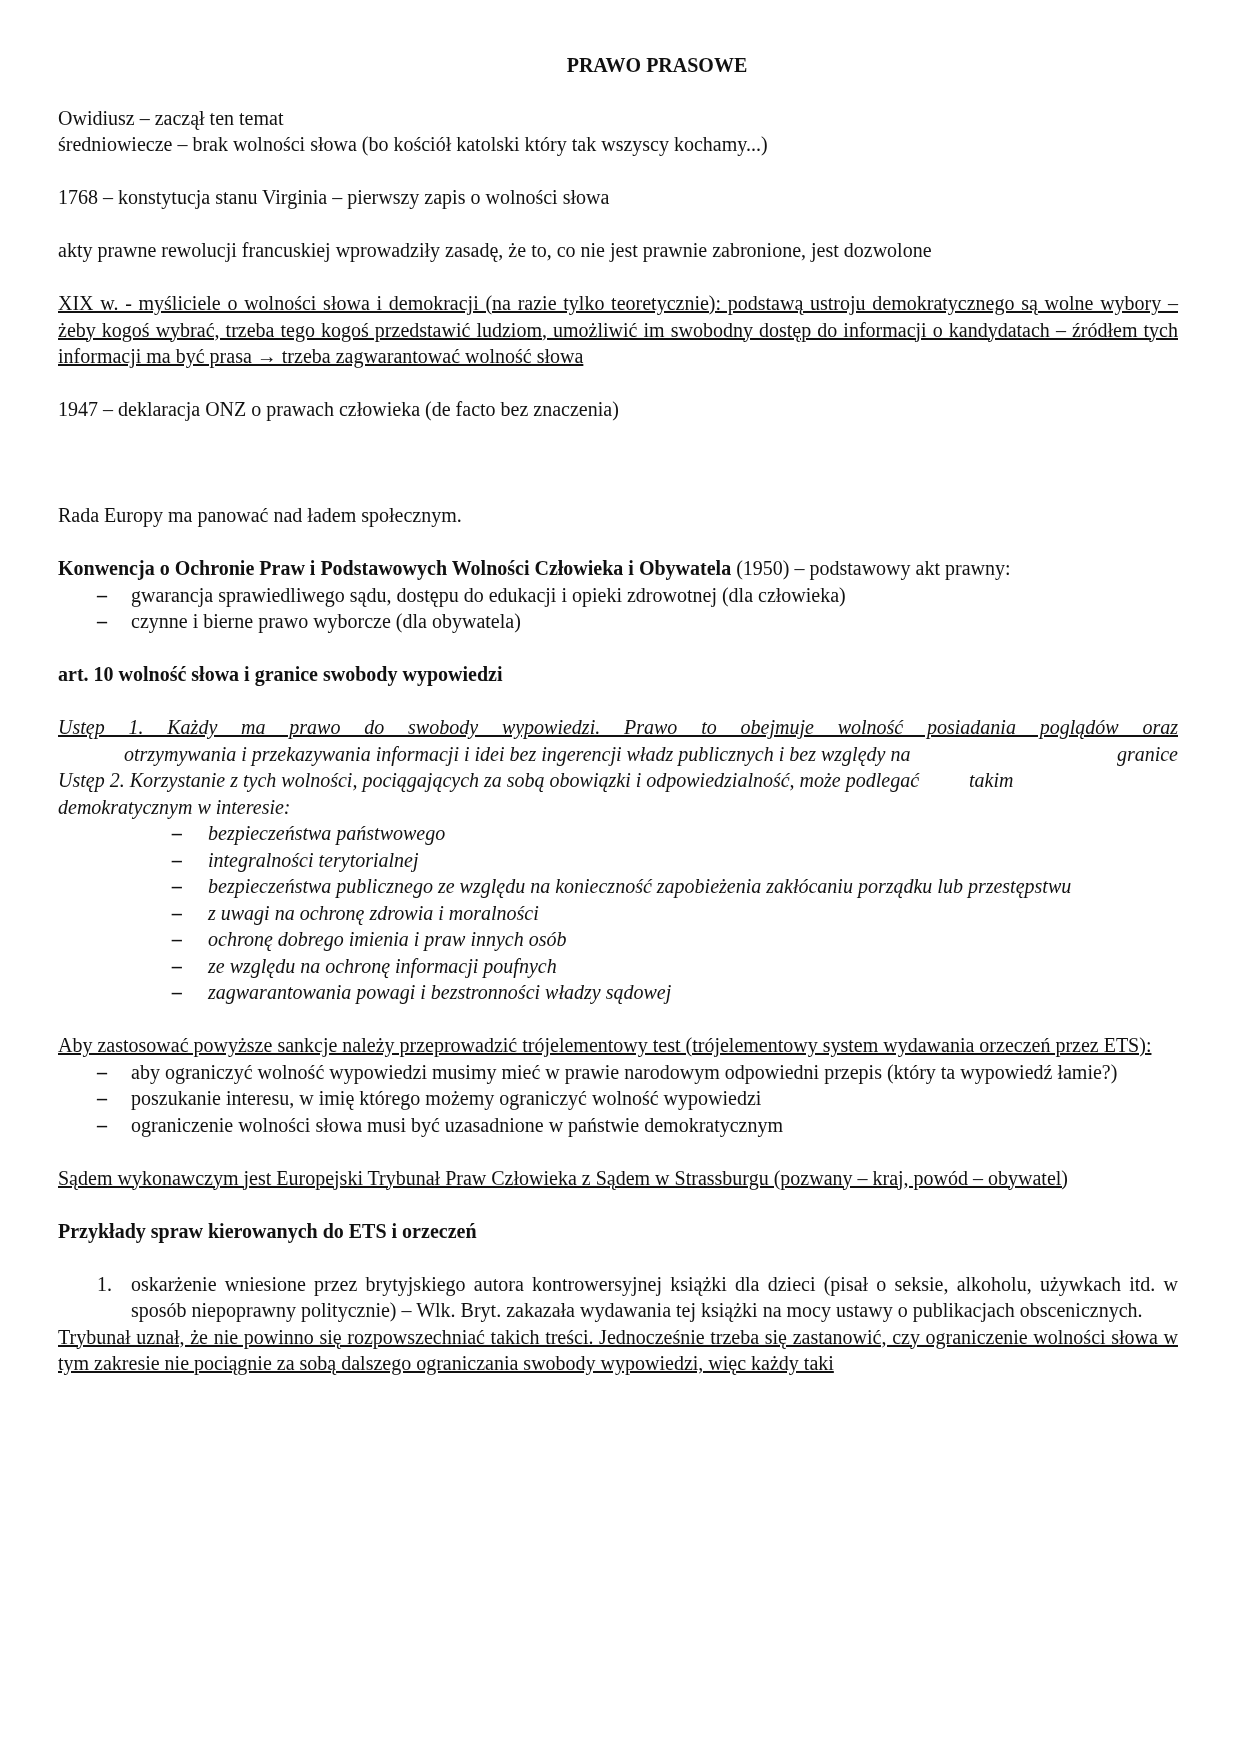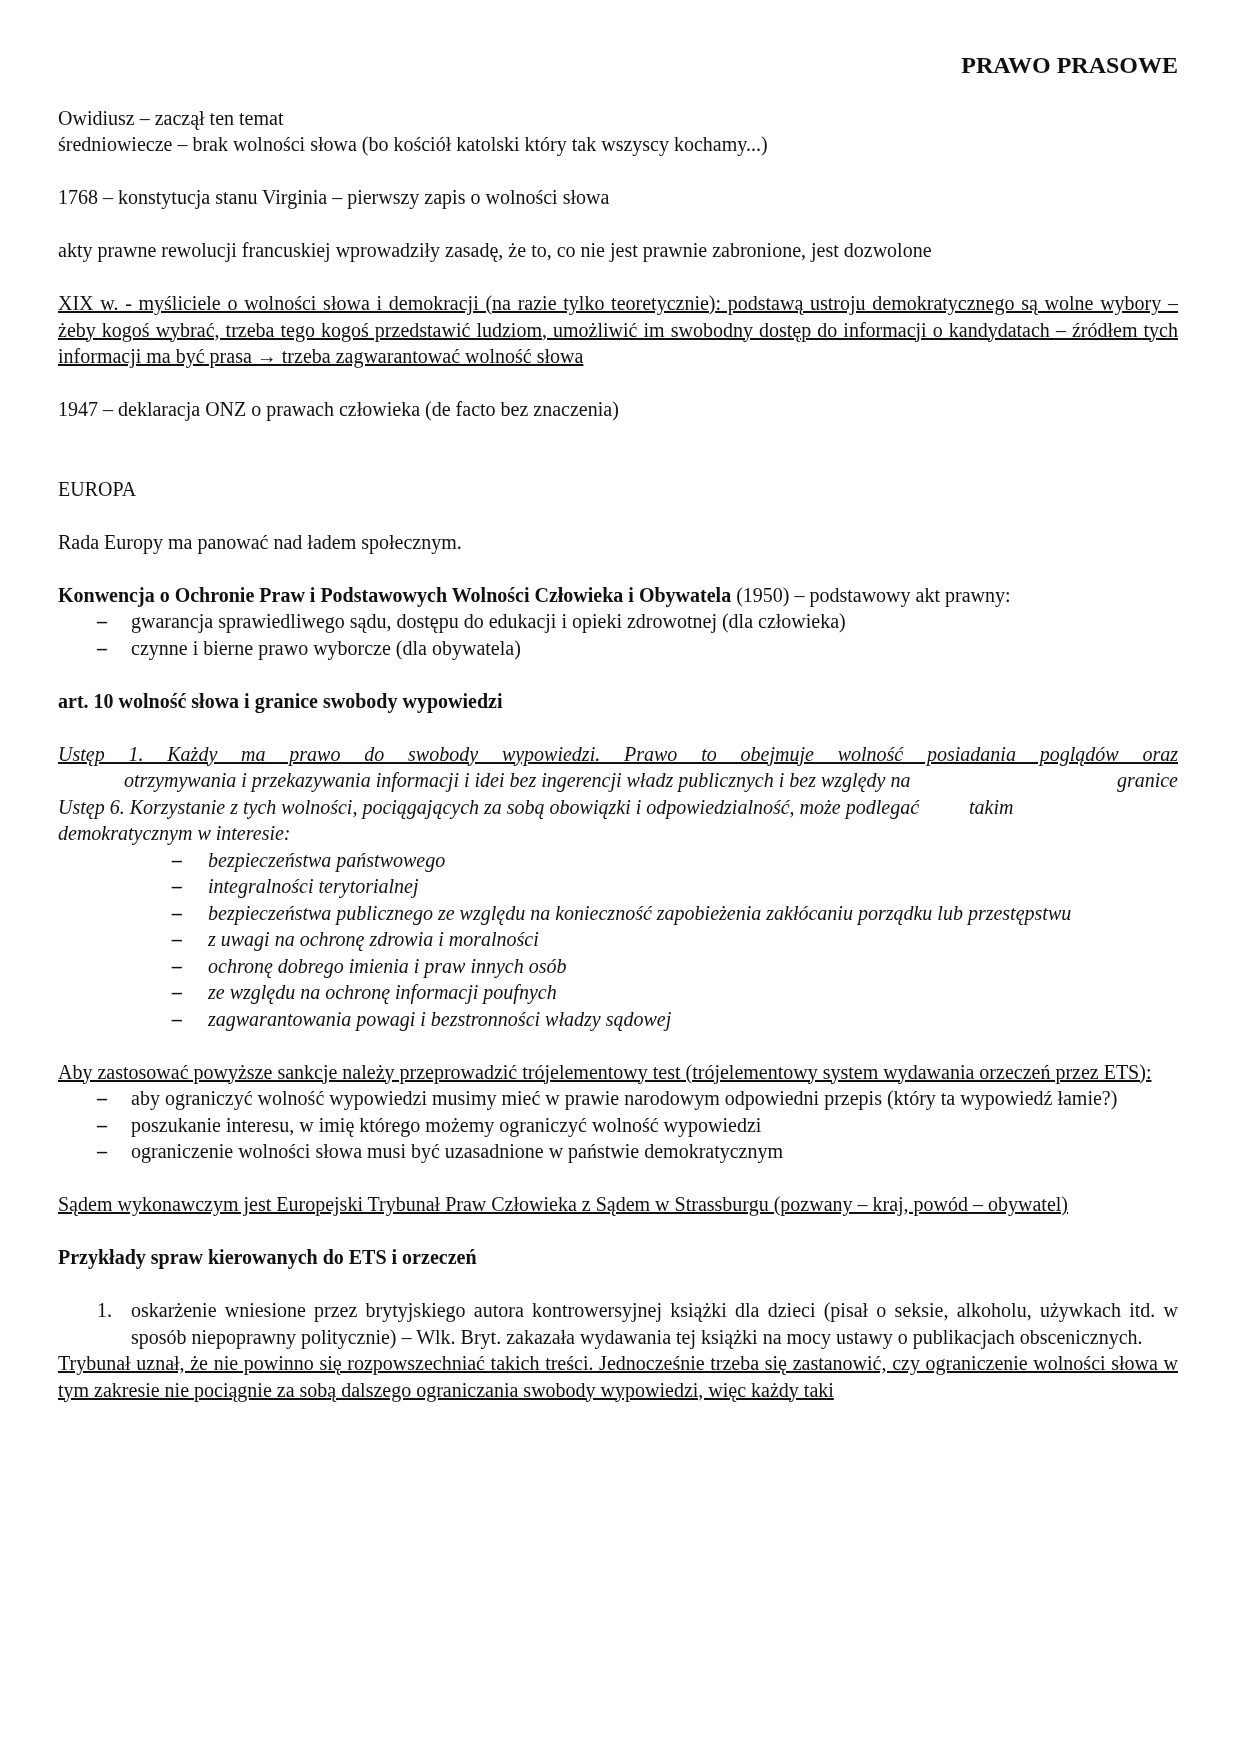--- a/index.html
+++ b/index.html
@@ -1,21 +1,21 @@
 <!DOCTYPE html>
 <html><head>
   <meta charset="utf-8">
   <style>
     html, body { margin: 0; padding: 0; background: #ffffff; }
     body {
       width: 1240px; height: 1754px; overflow: hidden; position: relative;
       font-family: "Liberation Serif", serif; color: #111111; font-size: 20px;
     }
     .page { position: absolute; left: 58px; top: 52px; width: 1120px; }
-    .title { text-align: right; font-weight: bold; font-size: 24px; line-height: 26px; margin: 0; padding-left: 78px; }
+    .title { text-align: center; font-weight: bold; font-size: 20px; line-height: 26px; margin: 0; padding-left: 78px; }
     .line { line-height: 26.5px; margin: 0; }
     .para { line-height: 26.5px; margin: 0; text-align: justify; text-decoration: underline; }
     .gap { height: 26.5px; }
     .bold { font-weight: bold; }
     .italic { font-style: italic; }
     ul.dash { list-style: none; margin: 0; padding: 0; }
     ul.dash li { position: relative; padding-left: 73px; line-height: 26.5px; text-align: justify; }
     ul.dash li .mark { position: absolute; left: 39px; top: 0; font-weight: bold; }
     ul.dash.deep li { padding-left: 150px; }
     ul.dash.deep li .mark { left: 114px; }
@@ -41,21 +41,20 @@
   <p class="line">akty prawne rewolucji francuskiej wprowadziły zasadę, że to, co nie jest prawnie zabronione, jest dozwolone</p>
   <div class="gap"></div>
 
   <p class="para">XIX w. - myśliciele o wolności słowa i demokracji (na razie tylko teoretycznie): podstawą ustroju demokratycznego są wolne wybory – żeby kogoś wybrać, trzeba tego kogoś przedstawić ludziom, umożliwić im swobodny dostęp do informacji o kandydatach – źródłem tych informacji ma być prasa → trzeba zagwarantować wolność słowa</p>
   <div class="gap"></div>
 
   <p class="line">1947 – deklaracja ONZ o prawach człowieka (de facto bez znaczenia)</p>
   <div class="gap"></div>
   <div class="gap"></div>
 
-  <p class="line">EUROPA</p>
   <div class="gap"></div>
 
   <p class="line">Rada Europy ma panować nad ładem społecznym.</p>
   <div class="gap"></div>
 
   <p class="line"><span class="bold">Konwencja o Ochronie Praw i Podstawowych Wolności Człowieka i Obywatela</span><span> (1950) – podstawowy akt prawny:</span></p>
   <ul class="dash">
     <li><span class="mark">–</span><span>gwarancja sprawiedliwego sądu, dostępu do edukacji i opieki zdrowotnej (dla człowieka)</span></li>
     <li><span class="mark">–</span><span>czynne i bierne prawo wyborcze (dla obywatela)</span></li>
   </ul>
@@ -65,21 +64,21 @@
   <div class="gap"></div>
 
   <div class="italic">
     <p class="para" style="text-align: justify; text-align-last: justify;">Ustęp 1. Każdy ma prawo do swobody wypowiedzi. Prawo to obejmuje wolność posiadania poglądów oraz</p>
     <p class="line" style="padding-left: 66px; display:flex; justify-content: space-between; text-align: right;">
         <span>otrzymywania i przekazywania informacji i idei bez ingerencji władz publicznych i bez względy na</span>
         <span>granice</span>
       </p>
   </div>
   <div class="italic">
-    <p class="line"><span>Ustęp 6. Korzystanie z tych wolności, pociągających za sobą obowiązki i odpowiedzialność, może podlegać</span><span class="inline-gap"></span><span>takim</span></p>
+    <p class="line"><span>Ustęp 2. Korzystanie z tych wolności, pociągających za sobą obowiązki i odpowiedzialność, może podlegać</span><span class="inline-gap"></span><span>takim</span></p>
     <p class="line">demokratycznym w interesie:</p>
   </div>
 
   <ul class="dash deep italic">
     <li><span class="mark">–</span><span>bezpieczeństwa państwowego</span></li>
     <li><span class="mark">–</span><span>integralności terytorialnej</span></li>
     <li><span class="mark">–</span><span>bezpieczeństwa publicznego ze względu na konieczność zapobieżenia zakłócaniu porządku lub przestępstwu</span></li>
     <li><span class="mark">–</span><span>z uwagi na ochronę zdrowia i moralności</span></li>
     <li><span class="mark">–</span><span>ochronę dobrego imienia i praw innych osób</span></li>
     <li><span class="mark">–</span><span>ze względu na ochronę informacji poufnych</span></li>

